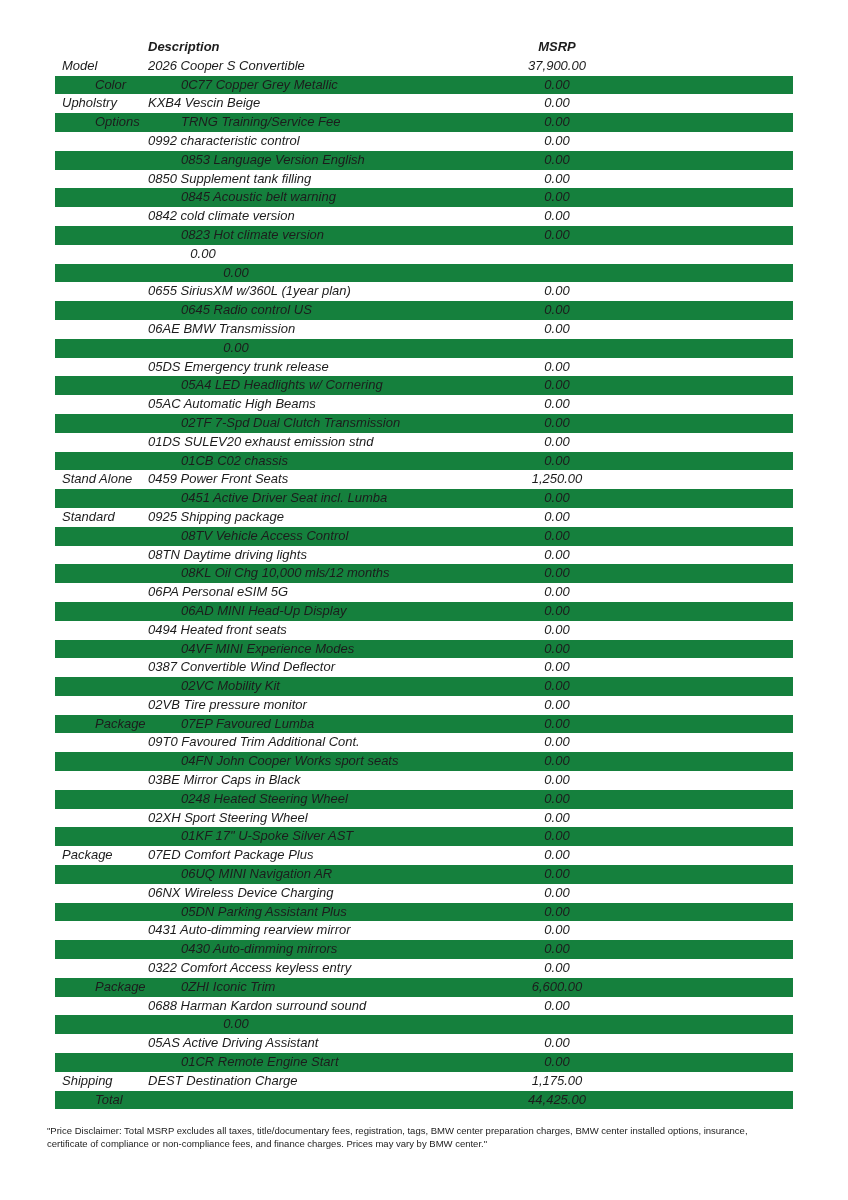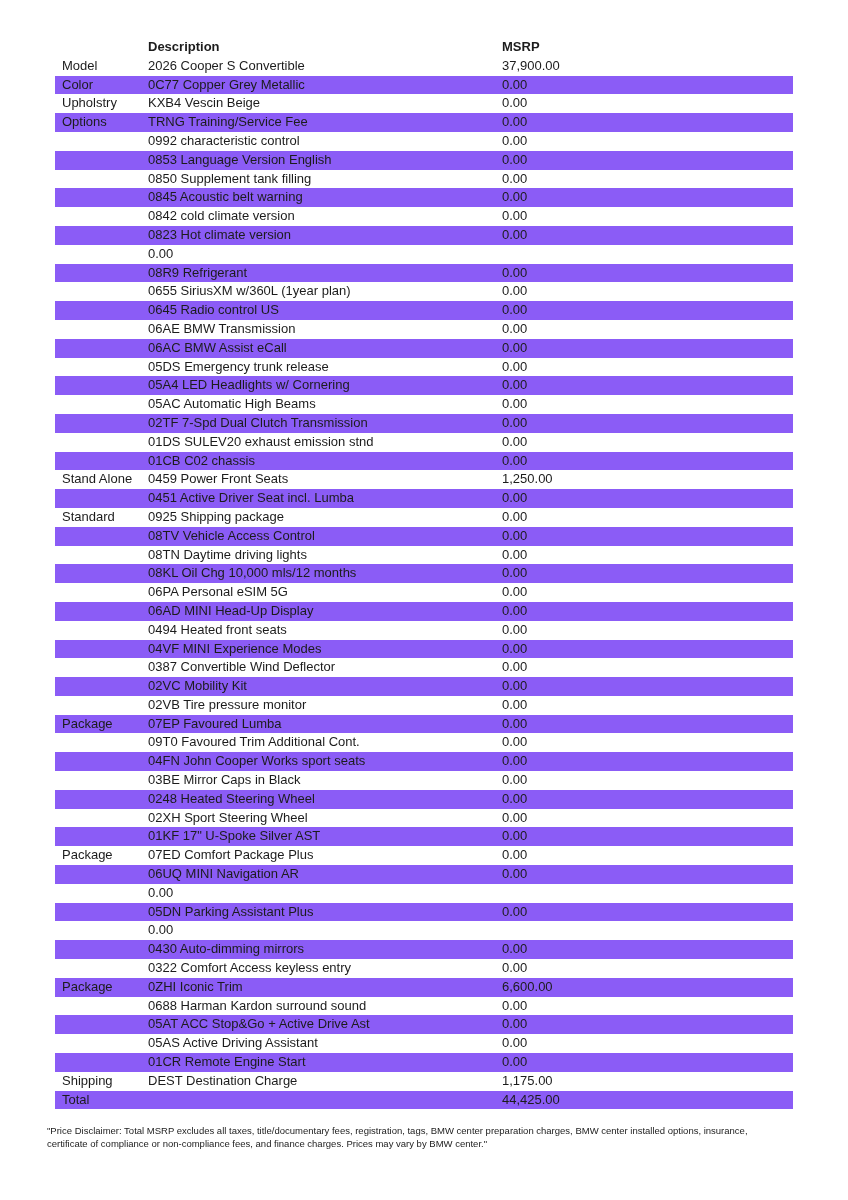--- a/index.html
+++ b/index.html
@@ -10,37 +10,38 @@
     background: #ffffff;
     font-family: "Liberation Sans", sans-serif;
     color: #1c1c1c;
     overflow: hidden;
   }
   .pricing-table {
     position: absolute;
     left: 55px;
     top: 38px;
     width: 738px;
+    font-style: italic;
   }
   .row {
     display: flex;
     height: 18.8px;
     line-height: 18.8px;
     font-size: 13px;
     align-items: stretch;
   }
-  .row.striped { background: #8b5cf6; }
+  .row.striped { background: #15803d; padding-left: 33px; }
   .cell {
     white-space: nowrap;
     overflow: hidden;
     box-sizing: border-box;
   }
   .cell.cat   { width: 93px; padding-left: 7px; }
   .cell.desc  { flex: 1; }
-  .cell.msrp  { width: 110px; text-align: left; }
+  .cell.msrp  { width: 110px; text-align: center; }
   .cell.spacer{ width: 181px; }
   .row.header .cell.desc,
   .row.header .cell.msrp { font-weight: bold; }
   .disclaimer {
     position: absolute;
     left: 47px;
     top: 1124px;
     width: 737px;
     font-size: 9.5px;
     line-height: 13px;
@@ -120,21 +121,20 @@
           <div class="cell msrp">0.00</div>
           <div class="cell spacer"></div>
         </div>
         <div class="row">
           <div class="cell cat"></div>
           <div class="cell msrp">0.00</div>
           <div class="cell spacer"></div>
         </div>
         <div class="row striped">
           <div class="cell cat"></div>
-          <div class="cell desc">08R9 Refrigerant</div>
           <div class="cell msrp">0.00</div>
           <div class="cell spacer"></div>
         </div>
         <div class="row">
           <div class="cell cat"></div>
           <div class="cell desc">0655 SiriusXM w/360L (1year plan)</div>
           <div class="cell msrp">0.00</div>
           <div class="cell spacer"></div>
         </div>
         <div class="row striped">
@@ -144,21 +144,20 @@
           <div class="cell spacer"></div>
         </div>
         <div class="row">
           <div class="cell cat"></div>
           <div class="cell desc">06AE BMW Transmission</div>
           <div class="cell msrp">0.00</div>
           <div class="cell spacer"></div>
         </div>
         <div class="row striped">
           <div class="cell cat"></div>
-          <div class="cell desc">06AC BMW Assist eCall</div>
           <div class="cell msrp">0.00</div>
           <div class="cell spacer"></div>
         </div>
         <div class="row">
           <div class="cell cat"></div>
           <div class="cell desc">05DS Emergency trunk release</div>
           <div class="cell msrp">0.00</div>
           <div class="cell spacer"></div>
         </div>
         <div class="row striped">
@@ -318,31 +317,33 @@
           <div class="cell spacer"></div>
         </div>
         <div class="row striped">
           <div class="cell cat"></div>
           <div class="cell desc">06UQ MINI Navigation AR</div>
           <div class="cell msrp">0.00</div>
           <div class="cell spacer"></div>
         </div>
         <div class="row">
           <div class="cell cat"></div>
+          <div class="cell desc">06NX Wireless Device Charging</div>
           <div class="cell msrp">0.00</div>
           <div class="cell spacer"></div>
         </div>
         <div class="row striped">
           <div class="cell cat"></div>
           <div class="cell desc">05DN Parking Assistant Plus</div>
           <div class="cell msrp">0.00</div>
           <div class="cell spacer"></div>
         </div>
         <div class="row">
           <div class="cell cat"></div>
+          <div class="cell desc">0431 Auto-dimming rearview mirror</div>
           <div class="cell msrp">0.00</div>
           <div class="cell spacer"></div>
         </div>
         <div class="row striped">
           <div class="cell cat"></div>
           <div class="cell desc">0430 Auto-dimming mirrors</div>
           <div class="cell msrp">0.00</div>
           <div class="cell spacer"></div>
         </div>
         <div class="row">
@@ -358,21 +359,20 @@
           <div class="cell spacer"></div>
         </div>
         <div class="row">
           <div class="cell cat"></div>
           <div class="cell desc">0688 Harman Kardon surround sound</div>
           <div class="cell msrp">0.00</div>
           <div class="cell spacer"></div>
         </div>
         <div class="row striped">
           <div class="cell cat"></div>
-          <div class="cell desc">05AT ACC Stop&amp;Go + Active Drive Ast</div>
           <div class="cell msrp">0.00</div>
           <div class="cell spacer"></div>
         </div>
         <div class="row">
           <div class="cell cat"></div>
           <div class="cell desc">05AS Active Driving Assistant</div>
           <div class="cell msrp">0.00</div>
           <div class="cell spacer"></div>
         </div>
         <div class="row striped">

